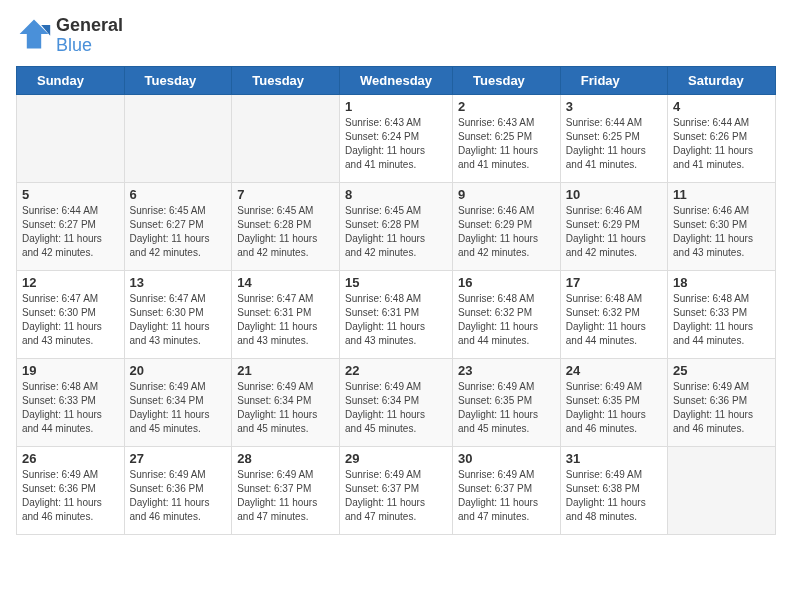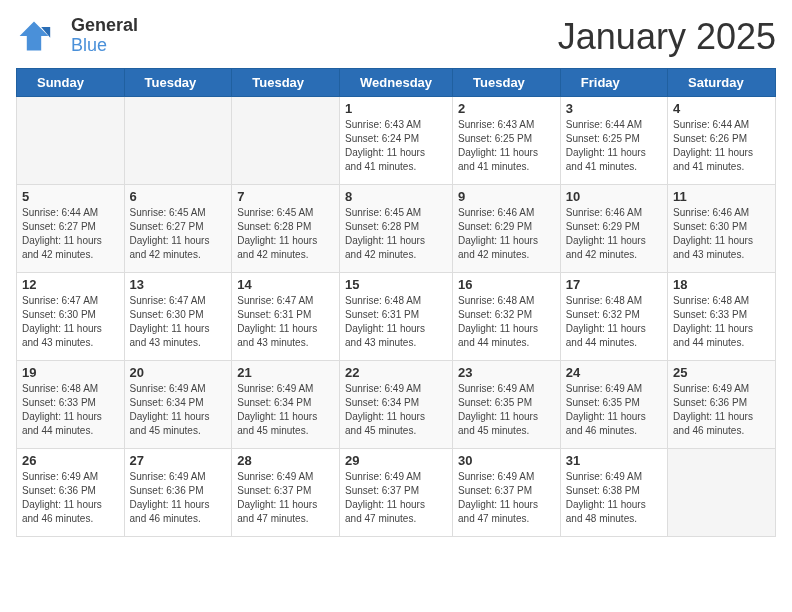--- a/index.html
+++ b/index.html
@@ -11,22 +11,22 @@
       padding: 16px;
     }
     .header {
       display: flex;
       justify-content: space-between;
       align-items: flex-start;
       margin-bottom: 10px;
     }
     .logo {
       display: flex;
-      align-items: center;
-      gap: 19px;
+      align-items: flex-start;
+      gap: 4px;
     }
     .logo-text {
       display: flex;
       flex-direction: column;
       line-height: 1.1;
     }
     .logo-general {
       font-size: 18px;
       font-weight: bold;
       color: #333;
@@ -102,21 +102,20 @@
     <svg class="logo-icon" viewBox="0 0 40 40">
       <polygon points="20,4 36,20 28,20 28,36 12,36 12,20 4,20" fill="#4a90d9"></polygon>
       <polygon points="28,10 38,10 38,22" fill="#2a6db5"></polygon>
     </svg>
     <div class="logo-text">
       <span class="logo-general">General</span>
       <span class="logo-blue">Blue</span>
     </div>
   </div>
   <div class="title-block">
-    <div class="month-title">January 2025</div>
   </div>
 </div>
 
 <table class="calendar">
   <thead>
     <tr>
     <th>Sunday</th>
         <th>Tuesday</th>
         <th>Tuesday</th>
         <th>Wednesday</th>

